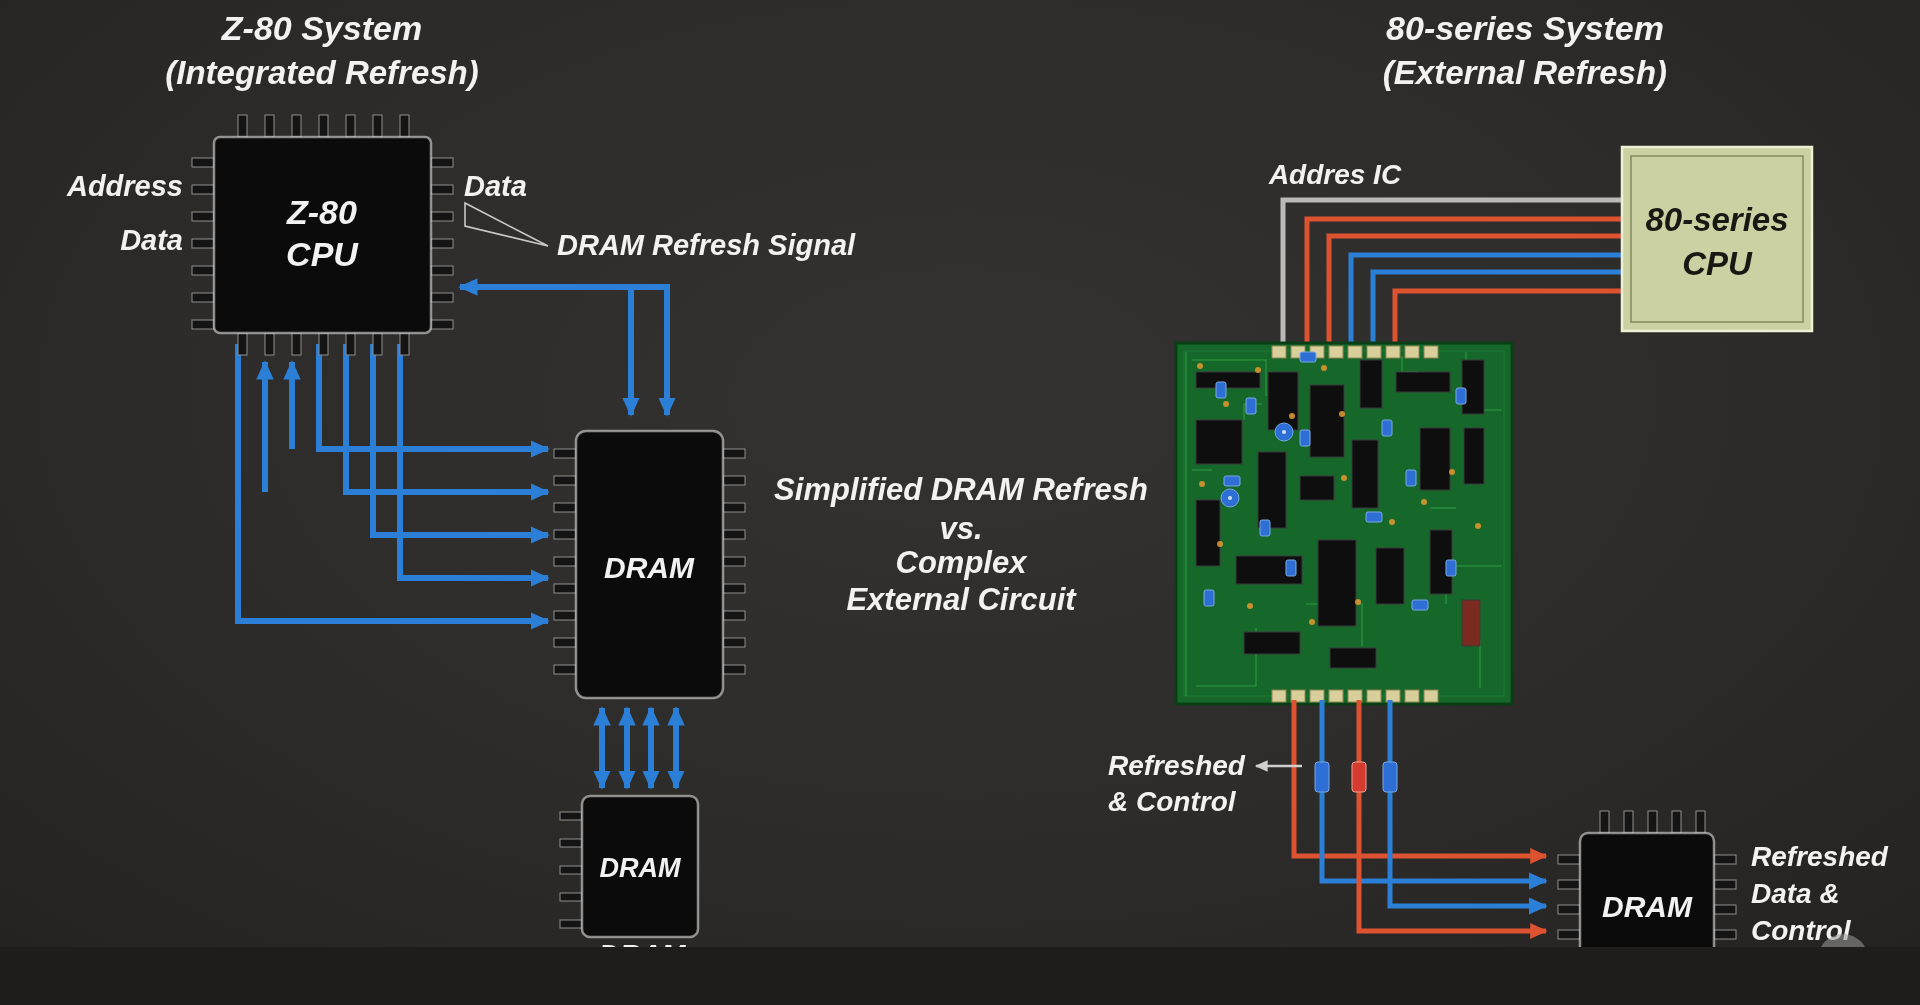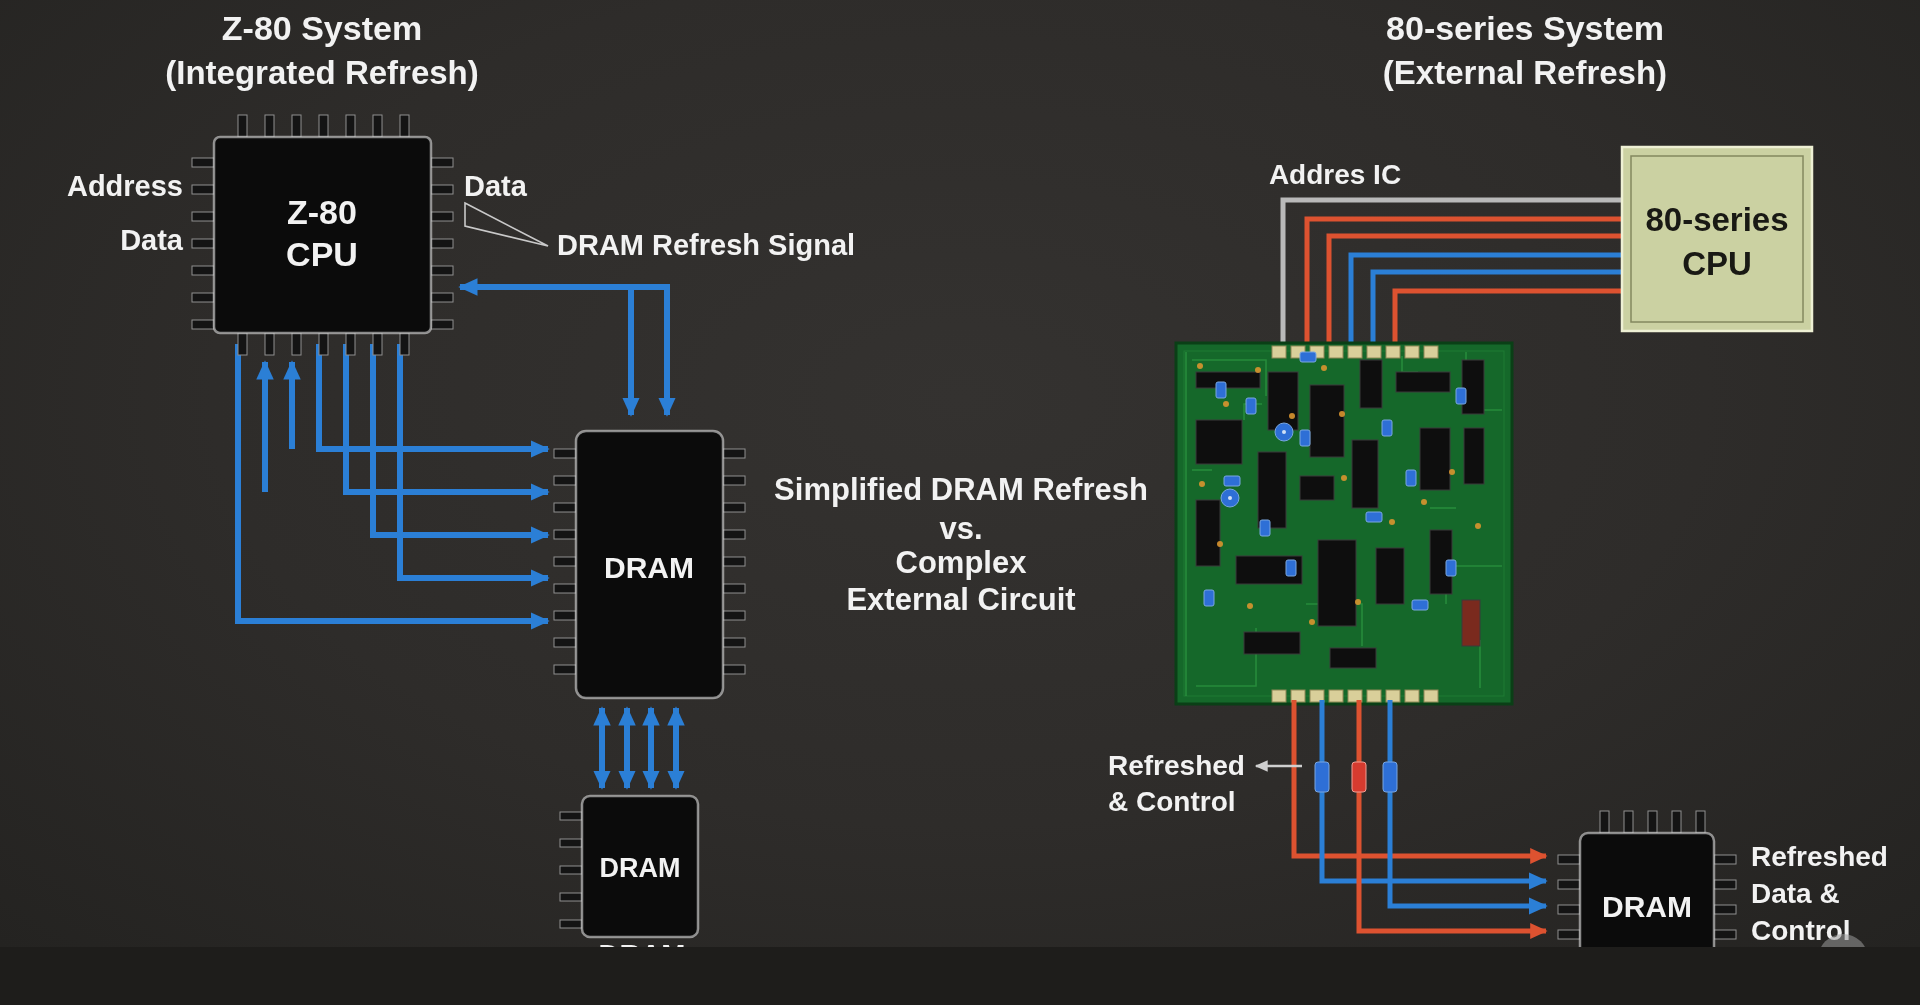--- a/index.html
+++ b/index.html
@@ -11,20 +11,21 @@
     --chip-stroke:#cfcfcf;
     --cpu80-fill:#cbd1a2;
     --cpu80-border:#eef0d4;
     --pcb-green:#15682a;
     --text-white:#f2f2f2;
   }
   html,body{margin:0;padding:0;background:#1e1d1b;}
   .stage{
     position:relative;width:1920px;height:947px;overflow:hidden;
     background:radial-gradient(ellipse at 50% 42%, #343230 0%, var(--bg) 55%, #242321 100%);
+    font-style:italic;
   }
   svg{position:absolute;left:0;top:0;}
   .t{font-family:"Liberation Sans","DejaVu Sans",sans-serif;fill:var(--text-white);font-weight:700;}
   .tdark{font-family:"Liberation Sans","DejaVu Sans",sans-serif;fill:#191914;font-weight:700;}
   .fs34{font-size:34px;} .fs33{font-size:33px;} .fs31{font-size:31px;}
   .fs30{font-size:30px;} .fs29{font-size:29px;} .fs28{font-size:28px;}
   .fs27{font-size:27px;} .fs26{font-size:26px;}
   .chip{fill:var(--chip-black);stroke:var(--chip-stroke);stroke-opacity:.65;stroke-width:2.5;}
   .pin{fill:#141414;stroke:#8f8f8f;stroke-width:1;}
   .wb{stroke:var(--blue);stroke-width:6;fill:none;}

